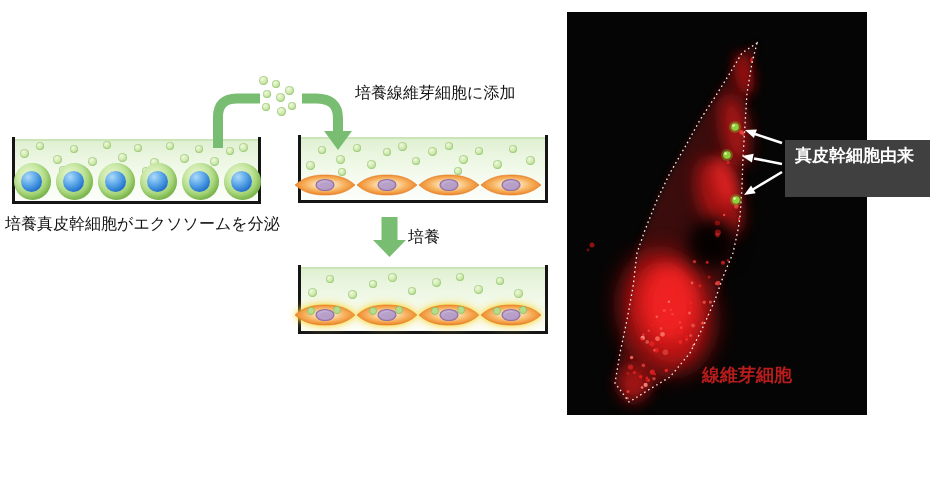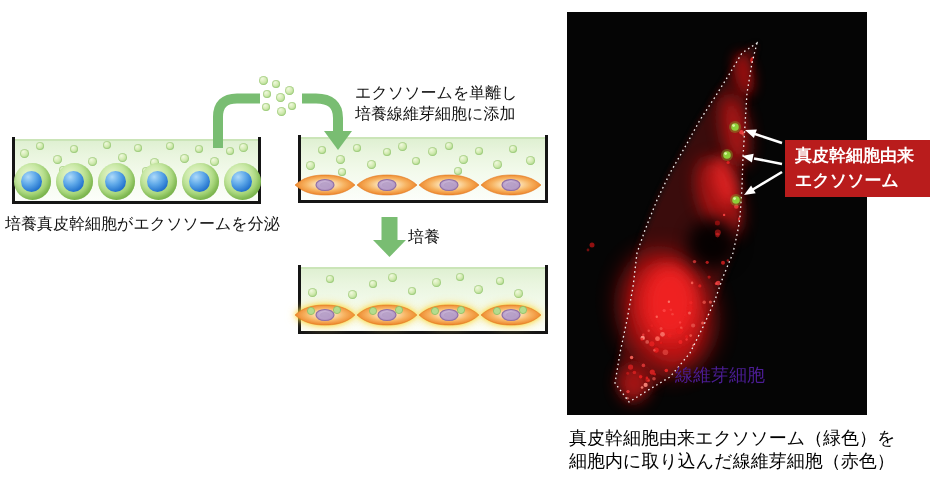--- a/index.html
+++ b/index.html
@@ -33,23 +33,23 @@
   
   .jtext{position:absolute;color:#111;z-index:6;white-space:nowrap;}
   .cap1{left:5px;top:214px;font-size:16px;}
   .steptext{left:355px;top:83px;font-size:16px;line-height:20.5px;}
   .culture-label{left:408px;top:227px;font-size:16px;}
   .cap3{left:299px;top:342px;font-size:15.5px;}
 
   
   .micro{position:absolute;left:567px;top:12px;z-index:1;}
   .exo-box{position:absolute;left:785px;top:140px;width:145px;height:57px;box-sizing:border-box;
-    background:#b91c1c;color:#ffffff;font-size:17px;font-weight:bold;line-height:25px;
+    background:#404040;color:#ffffff;font-size:17px;font-weight:bold;line-height:25px;
     padding:3px 0 0 10px;z-index:7;white-space:nowrap;}
-  .fibro-label{position:absolute;left:675px;top:363px;color:#4c1d95;font-size:18px;font-weight:normal;z-index:7;white-space:nowrap;}
+  .fibro-label{position:absolute;left:702px;top:363px;color:#b91c1c;font-size:18px;font-weight:bold;z-index:7;white-space:nowrap;}
   .caption{position:absolute;left:569px;top:426px;font-size:18px;line-height:23px;color:#000;z-index:6;white-space:nowrap;}
 </style>
 </head>
 <body>
 
 <svg width="0" height="0" style="position:absolute" aria-hidden="true">
   <defs>
     <radialGradient id="fibG" cx="50%" cy="48%" r="58%">
       <stop offset="0" stop-color="#fdf4e4"></stop>
         <stop offset=".3" stop-color="#fbdaa6"></stop>
@@ -236,34 +236,28 @@
         <polygon points="178,118 189.9,117.4 186.9,125.9" stroke="none"></polygon>
       <line x1="215" y1="152" x2="187" y2="146.4"></line>
         <polygon points="175,144 186.7,141.8 184.9,150.6" stroke="none"></polygon>
       <line x1="215" y1="160" x2="185" y2="178"></line>
         <polygon points="177,183 184.1,173.5 188.7,181.2" stroke="none"></polygon>
     </g>
   </svg>
 
   <div class="jtext cap1">培養真皮幹細胞がエクソソームを分泌</div>
   <div class="jtext steptext">
-    <div>エクソソームを単離し</div>
     <div>培養線維芽細胞に添加</div>
   </div>
   <div class="jtext culture-label">培養</div>
 
   <div class="exo-box">
     <div>真皮幹細胞由来</div>
-    <div>エクソソーム</div>
   </div>
   <div class="fibro-label">線維芽細胞</div>
-  <div class="caption">
-    <div>真皮幹細胞由来エクソソーム（緑色）を</div>
-    <div>細胞内に取り込んだ線維芽細胞（赤色）</div>
-  </div>
 <span class="exo" style="left: 19.5px; top: 148.5px; width: 9px; height: 9px;"></span>
     <span class="exo" style="left: 36px; top: 142px; width: 8px; height: 8px;"></span>
     <span class="exo" style="left: 52.5px; top: 154.5px; width: 9px; height: 9px;"></span>
     <span class="exo" style="left: 70px; top: 145px; width: 8px; height: 8px;"></span>
     <span class="exo" style="left: 87.5px; top: 156.5px; width: 9px; height: 9px;"></span>
     <span class="exo" style="left: 103px; top: 141px; width: 8px; height: 8px;"></span>
     <span class="exo" style="left: 117.5px; top: 152.5px; width: 9px; height: 9px;"></span>
     <span class="exo" style="left: 134px; top: 144px; width: 8px; height: 8px;"></span>
     <span class="exo" style="left: 149.5px; top: 157.5px; width: 9px; height: 9px;"></span>
     <span class="exo" style="left: 166px; top: 142px; width: 8px; height: 8px;"></span>

